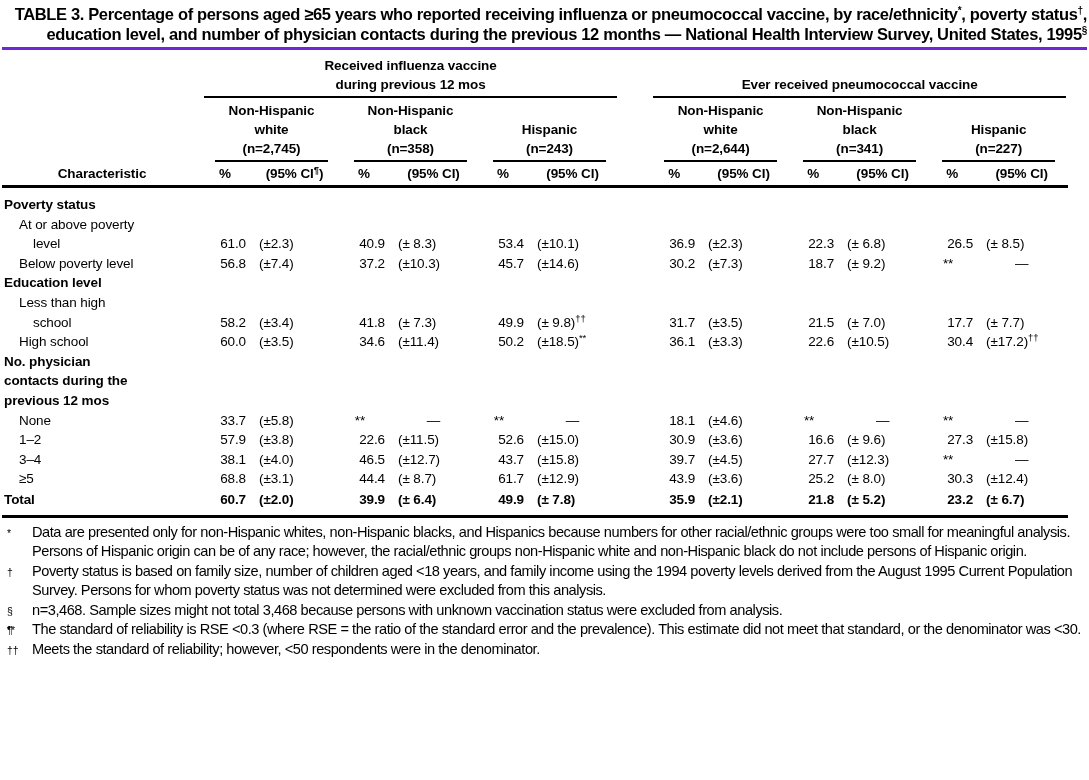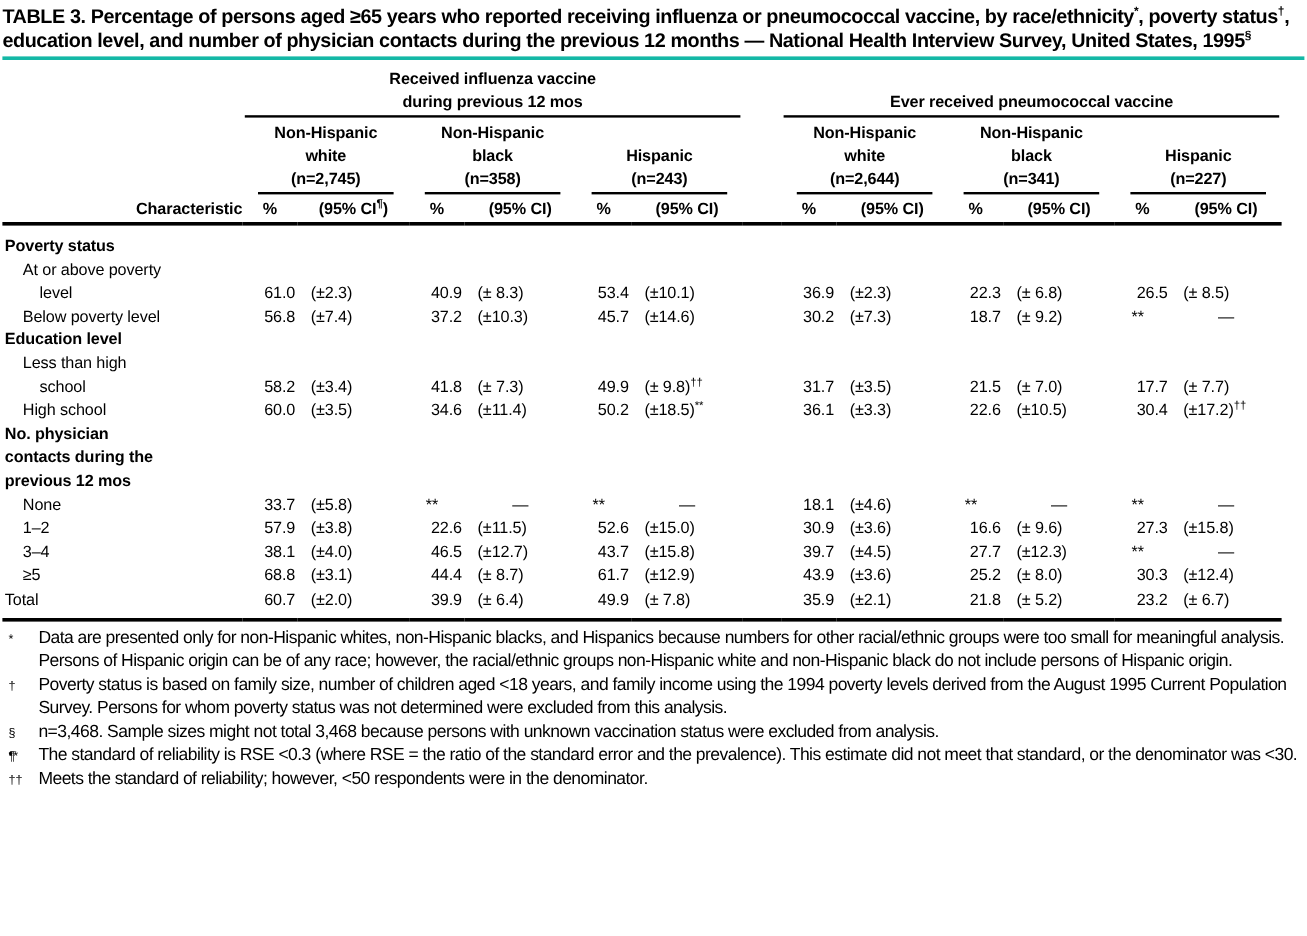--- a/index.html
+++ b/index.html
@@ -12,21 +12,22 @@
   .page { padding: 2px 2px 0 2px; }
 
   
   .title {
     font-size: 16.5px;
     font-weight: bold;
     line-height: 20px;
     letter-spacing: -0.35px;
     margin: 0;
     padding: 2px 0 3px 0;
-    border-bottom: 3px solid #14b8a6;
+    border-bottom: 3px solid #6d28d9;
+    text-align: right;
   }
   .title sup { font-size: 10px; vertical-align: super; line-height: 0; }
 
   
   table.vax {
     border-collapse: collapse;
     table-layout: fixed;
     width: 1066px;
     font-size: 13.5px;
     letter-spacing: -0.1px;
@@ -47,33 +48,33 @@
     padding: 3px 0 2px 0;
     text-align: center;
     line-height: 19px;
   }
   tr.colhead th {
     border-bottom: 3px solid #000;
     padding: 4px 0 4px 0;
     line-height: 15px;
     vertical-align: bottom;
   }
-  th.char { text-align: right; padding-left: 2px; }
+  th.char { text-align: center; padding-left: 2px; }
   th.pct-h { text-align: center; }
   th.ci-h  { text-align: center; }
   sup { font-size: 9.5px; vertical-align: super; line-height: 0; }
 
   tbody td { vertical-align: bottom; line-height: 19.6px; }
   tbody tr:first-child td { padding-top: 7px; margin-top: 44px; }
   td.lbl  { text-align: left; }
   td.lbl .ind0 { padding-left: 2px; }
   td.lbl .ind1 { padding-left: 17px; }
   td.lbl .ind2 { padding-left: 31px; }
   tr.section td { font-weight: bold; }
-  tr.total td   { font-weight: normal; border-bottom: 3px solid #000; padding-bottom: 5px; padding-top: 1px; }
+  tr.total td   { font-weight: bold; border-bottom: 3px solid #000; padding-bottom: 5px; padding-top: 1px; }
   td.pct { text-align: right; padding-right: 2px; }
   td.pct.miss { text-align: center; padding-right: 8px; }
   td.ci  { text-align: left; padding-left: 11px; }
   td.ci.miss { text-align: center; padding-left: 0; }
 
   
   .footnotes {
     margin-top: 5px;
     font-size: 14.6px;
     letter-spacing: -0.45px;

